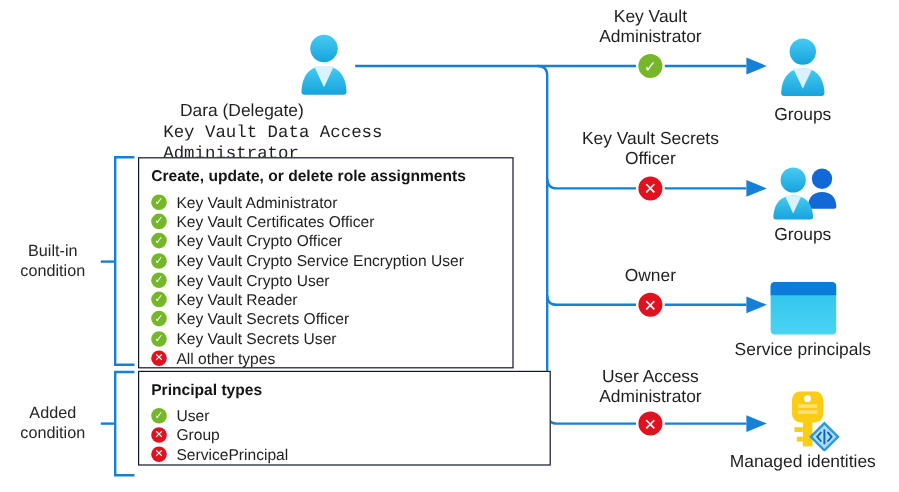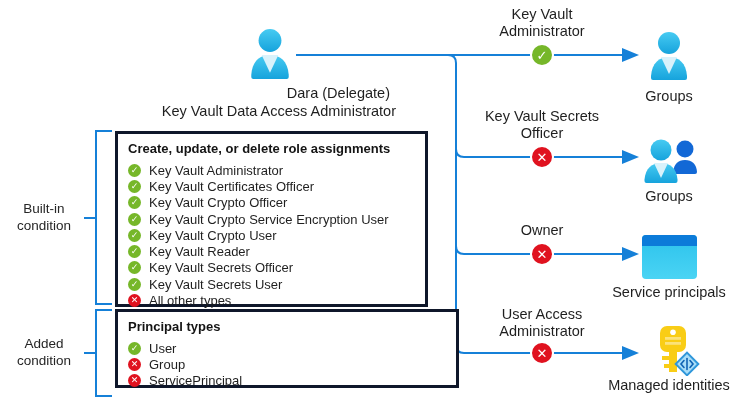--- a/index.html
+++ b/index.html
@@ -4,25 +4,25 @@
 <style>
   html,body{margin:0;padding:0;background:#fff;}
   #canvas{
     position:relative;width:749px;height:410px;background:#fff;overflow:hidden;
     font-family:"Liberation Sans","DejaVu Sans",sans-serif;color:#1f1f1f;
   }
   #connectors{position:absolute;left:0;top:0;z-index:0;}
   .abs{position:absolute;}
   .caption{font-size:14.5px;text-align:center;line-height:17px;color:#1f1f1f;}
   .branch-label{font-size:14.5px;text-align:center;line-height:17px;color:#1f1f1f;}
-  .person-caption{font-size:14.5px;text-align:right;line-height:18px;color:#1f1f1f;}
+  .person-caption{font-size:14.5px;text-align:left;line-height:18px;color:#1f1f1f;}
   .bracket-label{font-size:13.5px;text-align:center;line-height:17px;color:#262626;}
 
   .cond-box{
-    position:absolute;background:#fff;border:3px solid #0f172a;
+    position:absolute;background:#fff;border:1px solid #0f172a;
     box-sizing:border-box;padding:7px 10px 0 10px;z-index:1;
   }
   .cond-box .box-title{font-size:13px;font-weight:bold;color:#141414;margin-bottom:6px;}
   .cond-box ul{list-style:none;margin:0;padding:0;}
   .cond-box li{display:flex;align-items:center;gap:8px;height:16.3px;font-size:13px;}
 
   .mini{
     width:13px;height:13px;border-radius:50%;flex:0 0 13px;
     display:flex;align-items:center;justify-content:center;
     color:#fff;font-size:9px;font-weight:bold;line-height:1;
@@ -79,21 +79,21 @@
       <polygon points="622,346 639,353 622,360"></polygon>
     </g>
   </svg>
 
   <svg class="abs" style="left:245px;top:28px;" width="50" height="52" viewBox="0 0 48 50">
     <circle cx="24" cy="12" r="11" fill="url(#pg)"></circle>
     <path d="M24,26 C34,26 41,32 42,45 L42,47 Q42,49 40,49 L8,49 Q6,49 6,47 L6,45 C7,32 14,26 24,26 Z" fill="url(#pg)"></path>
     <path d="M16,26 L32,26 L24,43 Z" fill="#D9F2FB"></path>
   </svg>
   <div class="abs person-caption" style="left:150px;top:84px;width:240px;">Dara (Delegate)</div>
-  <div class="abs person-caption" style="left:156px;top:102px;width:240px;">Key Vault Data Access Administrator</div>
+  <div class="abs person-caption" style="left:136px;top:102px;width:240px;font-family:Liberation Mono, monospace;">Key Vault Data Access Administrator</div>
 
   <div class="abs bracket-label" style="left:4px;top:200px;width:80px;">Built-in condition</div>
   <div class="abs bracket-label" style="left:4px;top:335px;width:80px;">Added condition</div>
 
   <div class="cond-box" style="left:115px;top:131px;width:313px;height:176px;">
     <div class="box-title">Create, update, or delete role assignments</div>
     <ul>
       <li>
         <span class="mini" data-status="allow"></span>
         <span>Key Vault Administrator</span>

